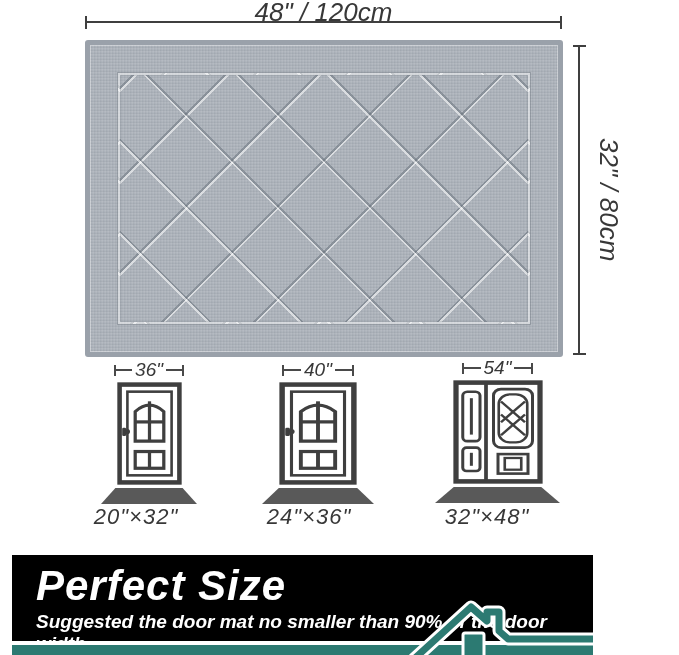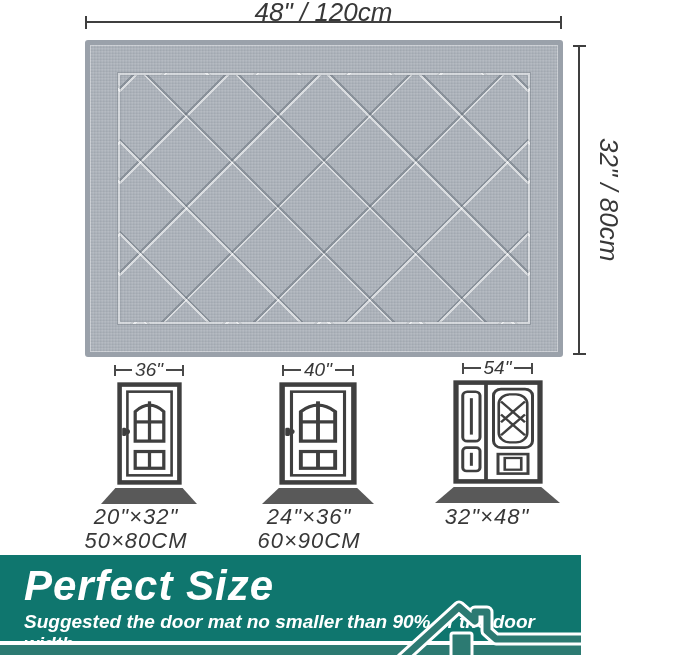--- a/index.html
+++ b/index.html
@@ -46,21 +46,21 @@
   .door-dim .num  { padding:0 3px; line-height:18px; }
   .door-svg { display:block; }
   .trap { margin-top:3px; height:16px; background:#595959;
           clip-path:polygon(15% 0, 85% 0, 100% 100%, 0 100%); }
 
   
   .size-label { position:absolute; top:505px; width:170px; text-align:center;
                 font-size:22px; line-height:24px; font-style:italic; color:#383838; letter-spacing:1px; }
 
   
-  .banner { position:absolute; left:0; top:555px; width:581px; height:100px; background:#0f766e; }
+  .banner { position:absolute; left:12px; top:555px; width:581px; height:100px; background:#000000; }
   .banner-title { position:absolute; left:24px; top:7px; color:#fff;
                   font-size:42px; font-weight:bold; font-style:italic; letter-spacing:1px; }
   .banner-subtitle { position:absolute; left:24px; top:56px; color:#fff;
                      font-size:19px; font-weight:bold; font-style:italic; }
   .banner-strip { position:absolute; left:0; bottom:0; width:100%; height:14px;
                   background:#2c7a72; border-top:4px solid #ffffff; }
   .house-svg { position:absolute; right:0; bottom:0; display:block; }
 </style>
 </head>
 <body>
@@ -148,25 +148,23 @@
       <rect x="61" y="22" width="38" height="74" rx="15" stroke-width="3.5"></rect>
       <path d="M64 33 L96 65 M96 33 L64 65 M64 53 L96 85 M96 53 L64 85" stroke-width="3.5"></path>
       <rect x="60" y="114" width="40" height="30" stroke-width="4"></rect>
       <rect x="69" y="120" width="22" height="18" stroke-width="3.5"></rect>
     </svg>
     <div class="trap" style="width:125px;"></div>
   </div>
 
   <div class="size-label" style="left:51px;">
     <div>20"×32"</div>
-    <div>50×80CM</div>
   </div>
   <div class="size-label" style="left:224px;">
     <div>24"×36"</div>
-    <div>60×90CM</div>
   </div>
   <div class="size-label" style="left:402px;">
     <div>32"×48"</div>
   </div>
 
   <div class="banner">
     <div class="banner-title">Perfect Size</div>
     <div class="banner-subtitle">Suggested the door mat no smaller than 90% of the door width.</div>
     <div class="banner-strip"></div>
     <svg class="house-svg" width="200" height="62" viewBox="0 0 200 62" fill="none">

